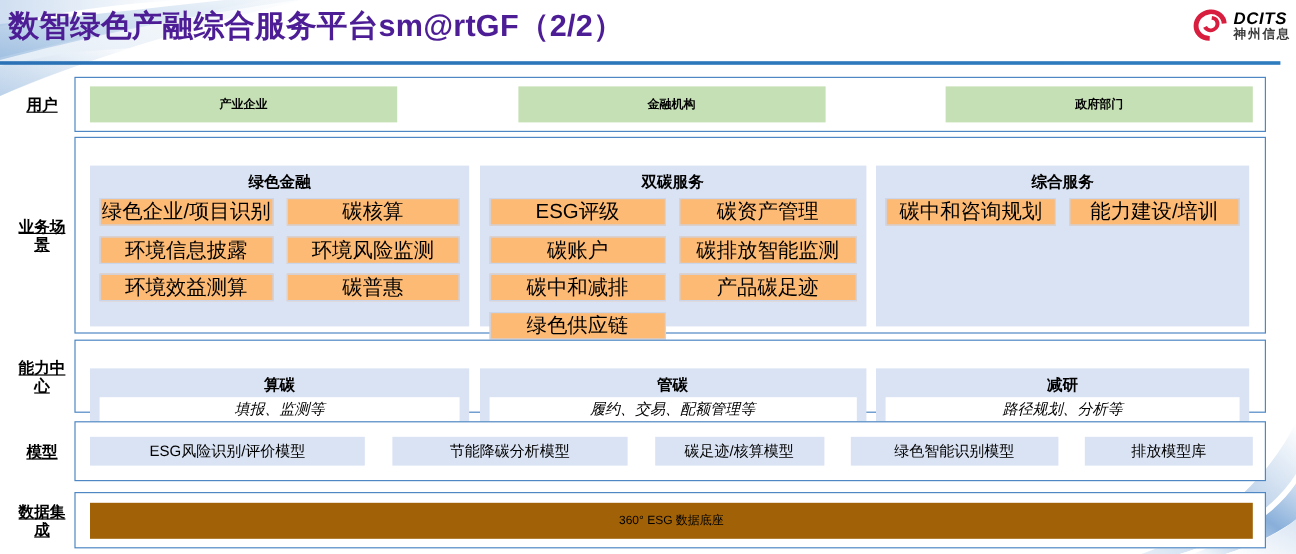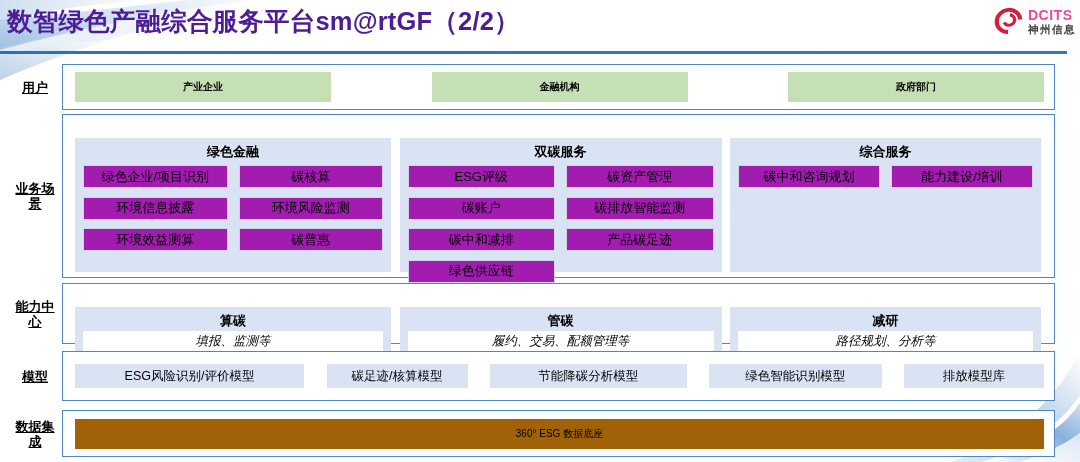--- a/index.html
+++ b/index.html
@@ -13,21 +13,21 @@
   #swoosh-br{right:0;bottom:0;}
 
   
   .page-title{position:absolute;left:7px;top:4px;margin:0;
       font-size:25.5px;font-weight:bold;letter-spacing:0.2px;color:#4c1d95;z-index:3;}
   .title-rule{position:absolute;left:0;top:51px;width:1067px;height:3px;
       background:linear-gradient(90deg,#2a72b5,#2e7cbe);z-index:3;}
 
   .logo{position:absolute;right:4px;top:6px;display:flex;align-items:center;z-index:3;}
   .logo-text{margin-left:3px;display:flex;flex-direction:column;align-items:flex-start;}
-  .logo-brand{font-size:14px;font-weight:bold;color:#ec4899;
+  .logo-brand{font-size:14px;font-weight:bold;font-style:italic;color:#000000;
       letter-spacing:0.5px;line-height:14px;}
   .logo-brand-cn{font-size:10.5px;font-weight:bold;color:#3a3a3a;letter-spacing:1.5px;line-height:12px;margin-top:1px;}
 
   
   .row-label{position:absolute;left:6px;width:58px;display:flex;align-items:center;justify-content:center;
       font-size:13px;font-weight:bold;line-height:15px;text-align:center;z-index:2;text-decoration:underline;}
   .row-label span{display:block;width:42px;}
   .row-box{position:absolute;left:62px;width:993px;border:1.4px solid #4e87c3;background:#fff;
       box-sizing:border-box;z-index:2;}
 
@@ -42,22 +42,22 @@
   .panel.w1{width:316px;}
   .panel.w2{width:322px;}
   .panel.w3{width:311px;}
   .panel-title{font-size:13px;font-weight:bold;text-align:center;line-height:16px;padding-top:6px;}
 
   
   #row-scenes .row-box{display:flex;}
   #row-scenes .panels{margin-top:7px;height:150px;}
   .scene-items{display:grid;grid-template-columns:1fr 1fr;column-gap:11px;row-gap:8.5px;
       padding:5px 8px 0 8px;}
-  .scene-item{height:23px;background:#a21caf;border:1px solid #ccd6ea;box-sizing:border-box;
-      display:flex;align-items:center;justify-content:center;font-size:13px;}
+  .scene-item{height:23px;background:#fdba74;border:1px solid #ccd6ea;box-sizing:border-box;
+      display:flex;align-items:center;justify-content:center;font-size:17px;}
 
   
   #row-cap .row-box{display:flex;}
   #row-cap .panels{margin-top:7px;height:62px;}
   .cap-desc{margin:2px 8px 0 8px;height:20px;background:#fff;display:flex;align-items:center;justify-content:center;
       font-size:12.5px;font-style:italic;}
 
   
   #row-models .row-box{display:flex;justify-content:space-between;align-items:center;padding:0 10px 0 12px;}
   .model-box{height:24px;background:#dae3f3;display:flex;align-items:center;justify-content:center;font-size:12.5px;}
@@ -210,22 +210,22 @@
       </div>
     </div>
   </div>
 
   <div id="row-models">
     <div class="row-label" style="top:351px;height:50px;">
       <span>模型</span>
     </div>
     <div class="row-box" style="top:351px;height:50px;">
       <div class="model-box m1">ESG风险识别/评价模型</div>
+      <div class="model-box m2">节能降碳分析模型</div>
       <div class="model-box m3">碳足迹/核算模型</div>
-      <div class="model-box m2">节能降碳分析模型</div>
       <div class="model-box m4">绿色智能识别模型</div>
       <div class="model-box m5">排放模型库</div>
     </div>
   </div>
 
   <div id="row-data">
     <div class="row-label" style="top:410px;height:47px;">
       <span>数据集成</span>
     </div>
     <div class="row-box" style="top:410px;height:47px;">

